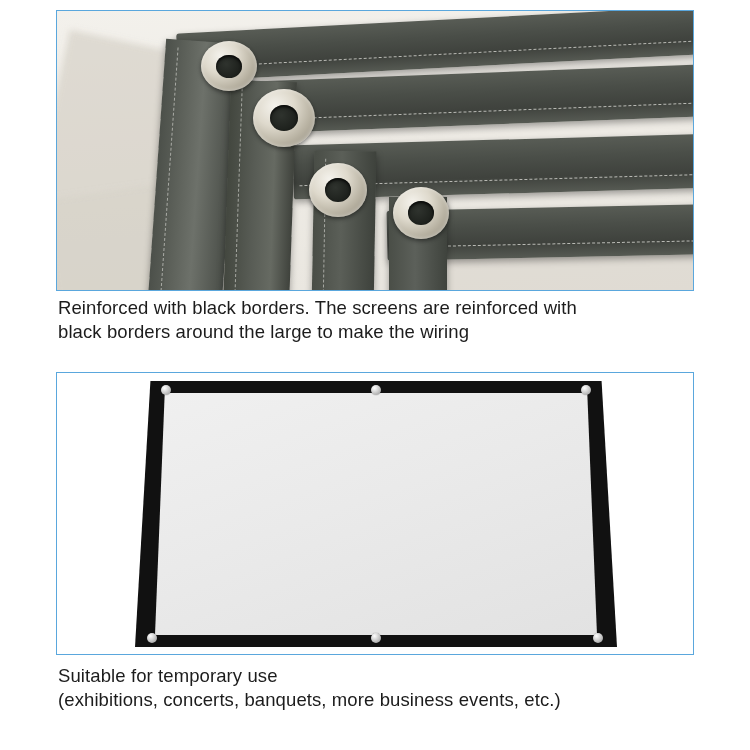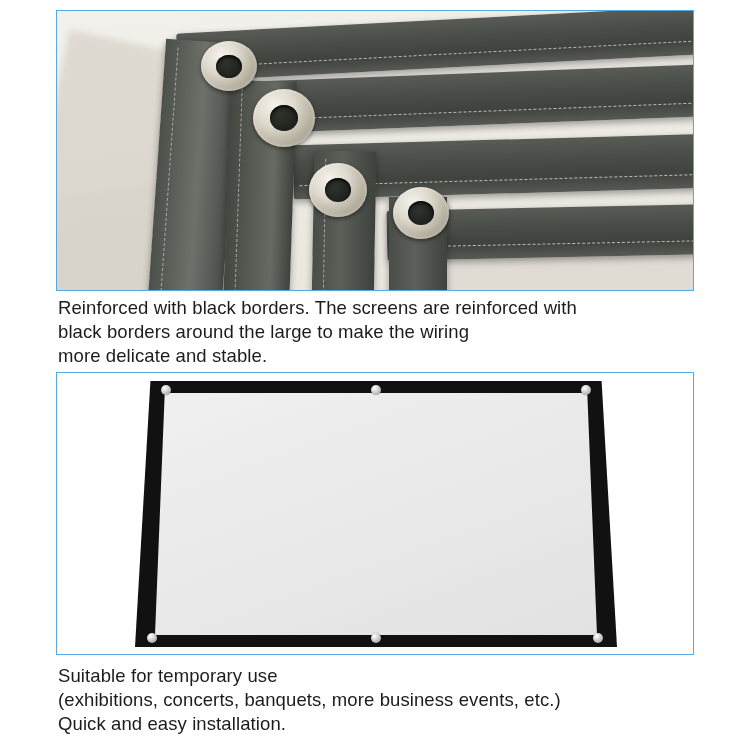--- a/index.html
+++ b/index.html
@@ -242,36 +242,34 @@
       <div class="grommet" id="grommet-1"></div>
       <div class="grommet" id="grommet-2"></div>
       <div class="grommet" id="grommet-3"></div>
       <div class="grommet" id="grommet-4"></div>
     </div>
   </div>
 
   <div class="caption" id="caption-one">
     <p>Reinforced with black borders. The screens are reinforced with</p>
     <p>black borders around the large to make the wiring</p>
-    <p>more delicate and stable.</p>
   </div>
 
   <div class="panel" id="panel-two">
     <div class="screen-photo">
       <div class="proj-screen">
         <div class="inner"></div>
         <span class="eyelet" id="eyelet-tl"></span>
         <span class="eyelet" id="eyelet-tc"></span>
         <span class="eyelet" id="eyelet-tr"></span>
         <span class="eyelet" id="eyelet-bl"></span>
         <span class="eyelet" id="eyelet-bc"></span>
         <span class="eyelet" id="eyelet-br"></span>
       </div>
     </div>
   </div>
 
   <div class="caption" id="caption-two">
     <p>Suitable for temporary use</p>
     <p>(exhibitions, concerts, banquets, more business events, etc.)</p>
-    <p>Quick and easy installation.</p>
   </div>
 
 </div>
 
 </body></html>

